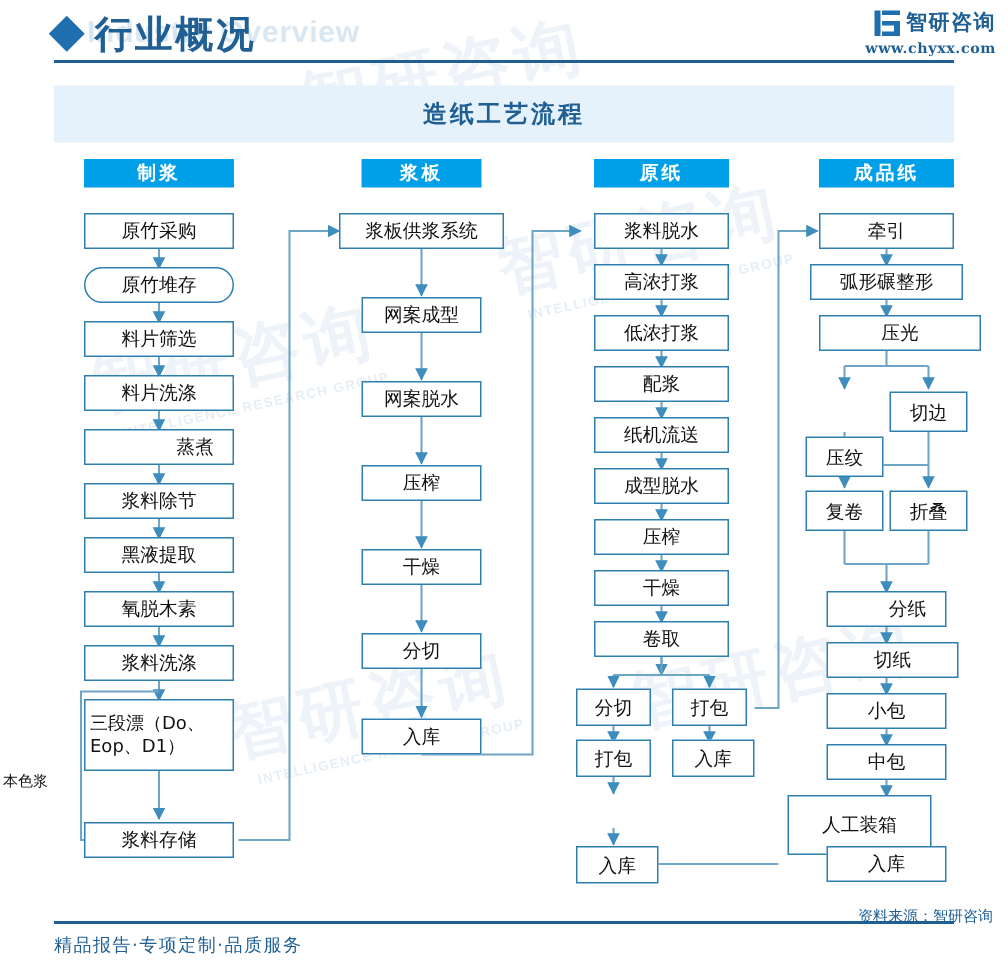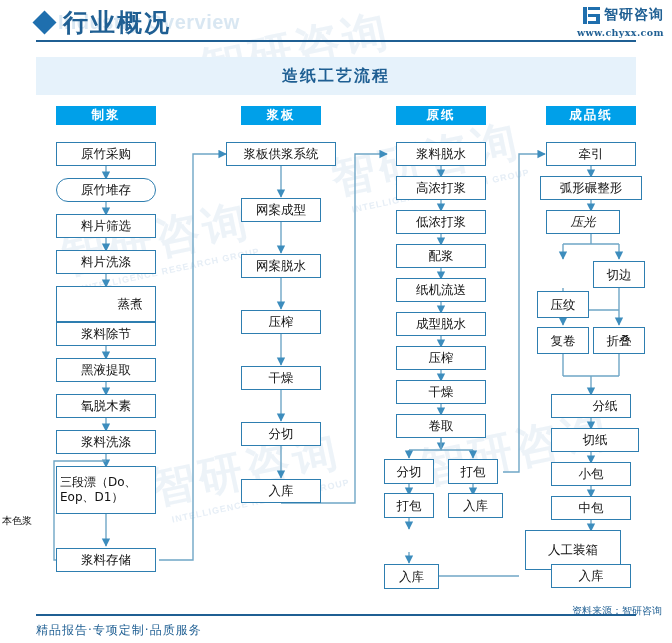--- a/index.html
+++ b/index.html
@@ -170,21 +170,21 @@
 
 <div class="cat" style="left:56px;top:106px;width:100px;">制浆</div>
 <div class="cat" style="left:241px;top:106px;width:80px;">浆板</div>
 <div class="cat" style="left:396px;top:106px;width:90px;">原纸</div>
 <div class="cat" style="left:546px;top:106px;width:90px;">成品纸</div>
 
 <div class="node" style="left:56px;top:142px;width:100px;height:24px;">原竹采购</div>
 <div class="node" style="left:56px;top:178px;width:100px;height:24px;border-radius:12px;">原竹堆存</div>
 <div class="node" style="left:56px;top:214px;width:100px;height:24px;">料片筛选</div>
 <div class="node" style="left:56px;top:250px;width:100px;height:24px;">料片洗涤</div>
-<div class="node" style="left:56px;top:286px;width:100px;height:36px;padding-left:48px;">蒸煮</div>
+<div class="node" style="left:56px;top:286px;width:100px;height:24px;padding-left:48px;">蒸煮</div>
 <div class="node" style="left:56px;top:322px;width:100px;height:24px;">浆料除节</div>
 <div class="node" style="left:56px;top:358px;width:100px;height:24px;">黑液提取</div>
 <div class="node" style="left:56px;top:394px;width:100px;height:24px;">氧脱木素</div>
 <div class="node" style="left:56px;top:430px;width:100px;height:24px;">浆料洗涤</div>
 <div class="node two" style="left:56px;top:466px;width:100px;height:48px;white-space:pre;">三段漂（Do、
 Eop、D1）</div>
 <div class="node" style="left:56px;top:548px;width:100px;height:24px;">浆料存储</div>
 <div class="side-label" style="left:2px;top:514px;">本色浆</div>
 
 <div class="node" style="left:226px;top:142px;width:110px;height:24px;">浆板供浆系统</div>
@@ -205,21 +205,21 @@
 <div class="node" style="left:396px;top:380px;width:90px;height:24px;">干燥</div>
 <div class="node" style="left:396px;top:414px;width:90px;height:24px;">卷取</div>
 <div class="node" style="left:384px;top:459px;width:50px;height:25px;">分切</div>
 <div class="node" style="left:448px;top:459px;width:50px;height:25px;">打包</div>
 <div class="node" style="left:384px;top:493px;width:50px;height:25px;">打包</div>
 <div class="node" style="left:448px;top:493px;width:55px;height:25px;">入库</div>
 <div class="node" style="left:384px;top:564px;width:55px;height:25px;">入库</div>
 
 <div class="node" style="left:546px;top:142px;width:90px;height:24px;">牵引</div>
 <div class="node" style="left:540px;top:176px;width:102px;height:24px;">弧形碾整形</div>
-<div class="node" style="left:546px;top:210px;width:74px;height:24px;font-style:italic;">压光</div>
+<div class="node" style="left:546px;top:210px;width:108px;height:24px;">压光</div>
 <div class="node" style="left:537px;top:261px;width:52px;height:27px;margin-top:30px;">压纹</div>
 <div class="node" style="left:593px;top:261px;width:52px;height:27px;">切边</div>
 <div class="node" style="left:537px;top:327px;width:52px;height:27px;">复卷</div>
 <div class="node" style="left:593px;top:327px;width:52px;height:27px;">折叠</div>
 <div class="node" style="left:551px;top:394px;width:80px;height:24px;padding-left:28px;">分纸</div>
 <div class="node" style="left:551px;top:428px;width:88px;height:24px;">切纸</div>
 <div class="node" style="left:551px;top:462px;width:80px;height:24px;">小包</div>
 <div class="node" style="left:551px;top:496px;width:80px;height:24px;">中包</div>
 <div class="node" style="left:525px;top:530px;width:96px;height:40px;">人工装箱</div>
 <div class="node" style="left:551px;top:564px;width:80px;height:24px;">入库</div>

